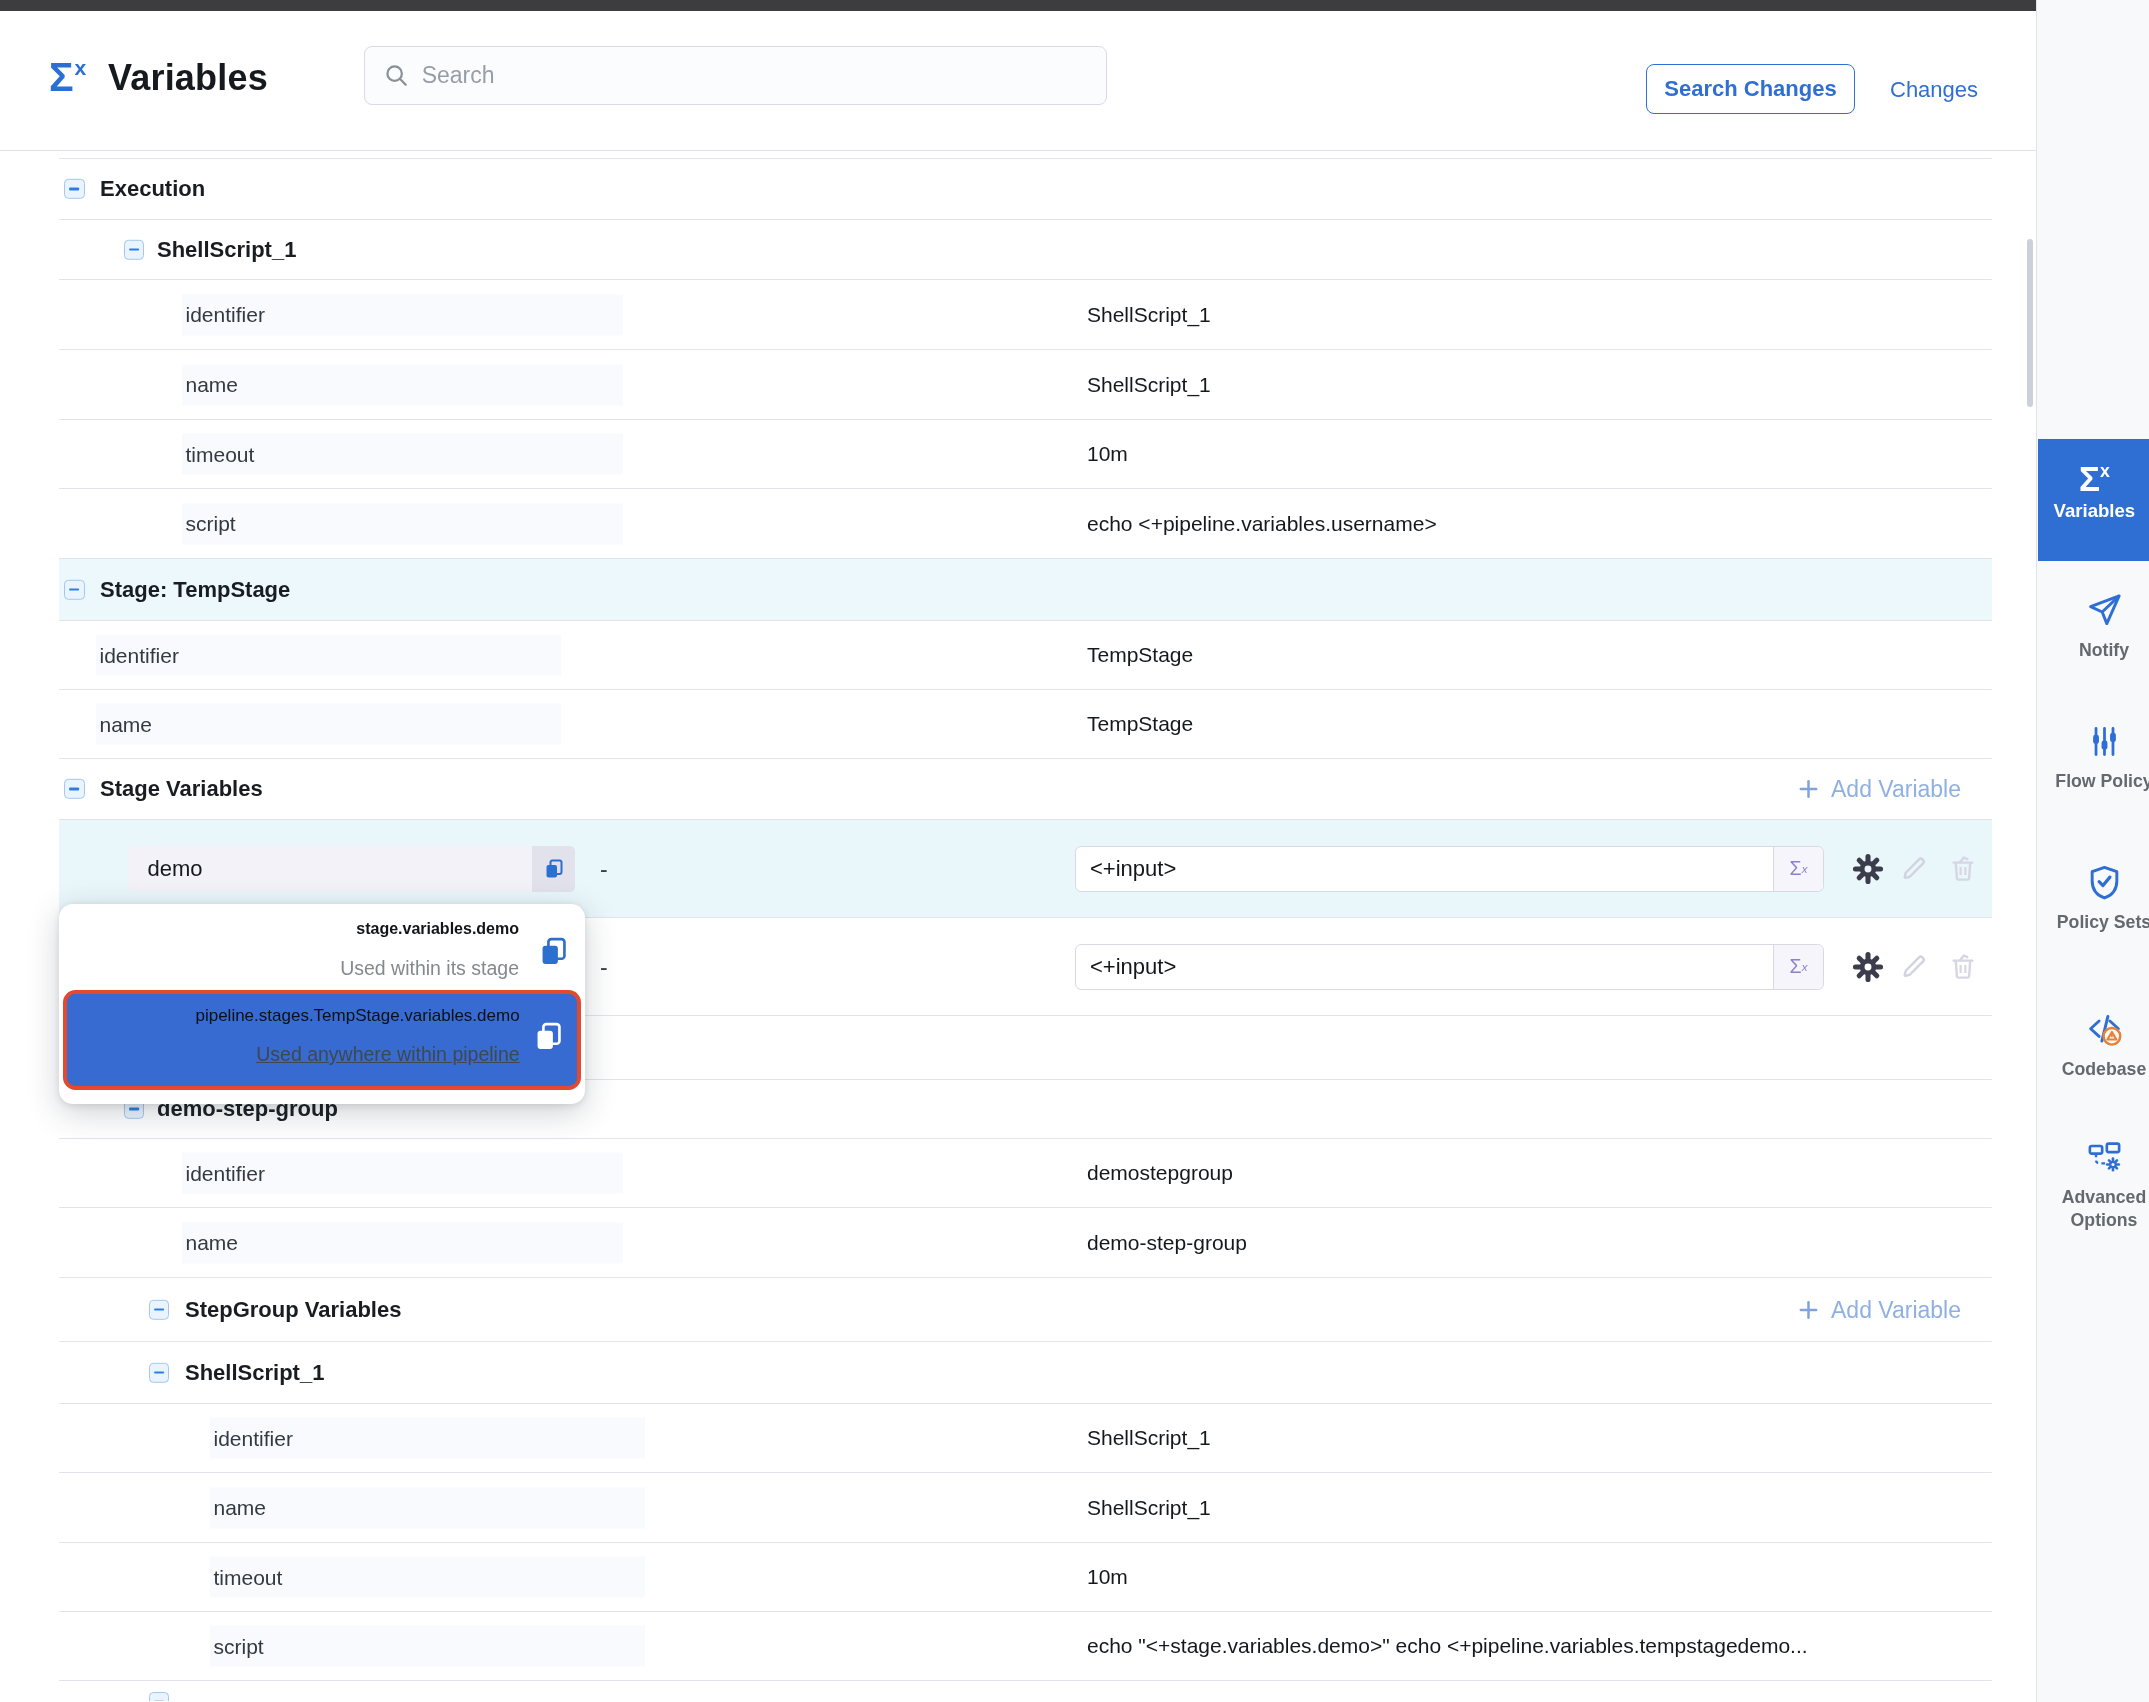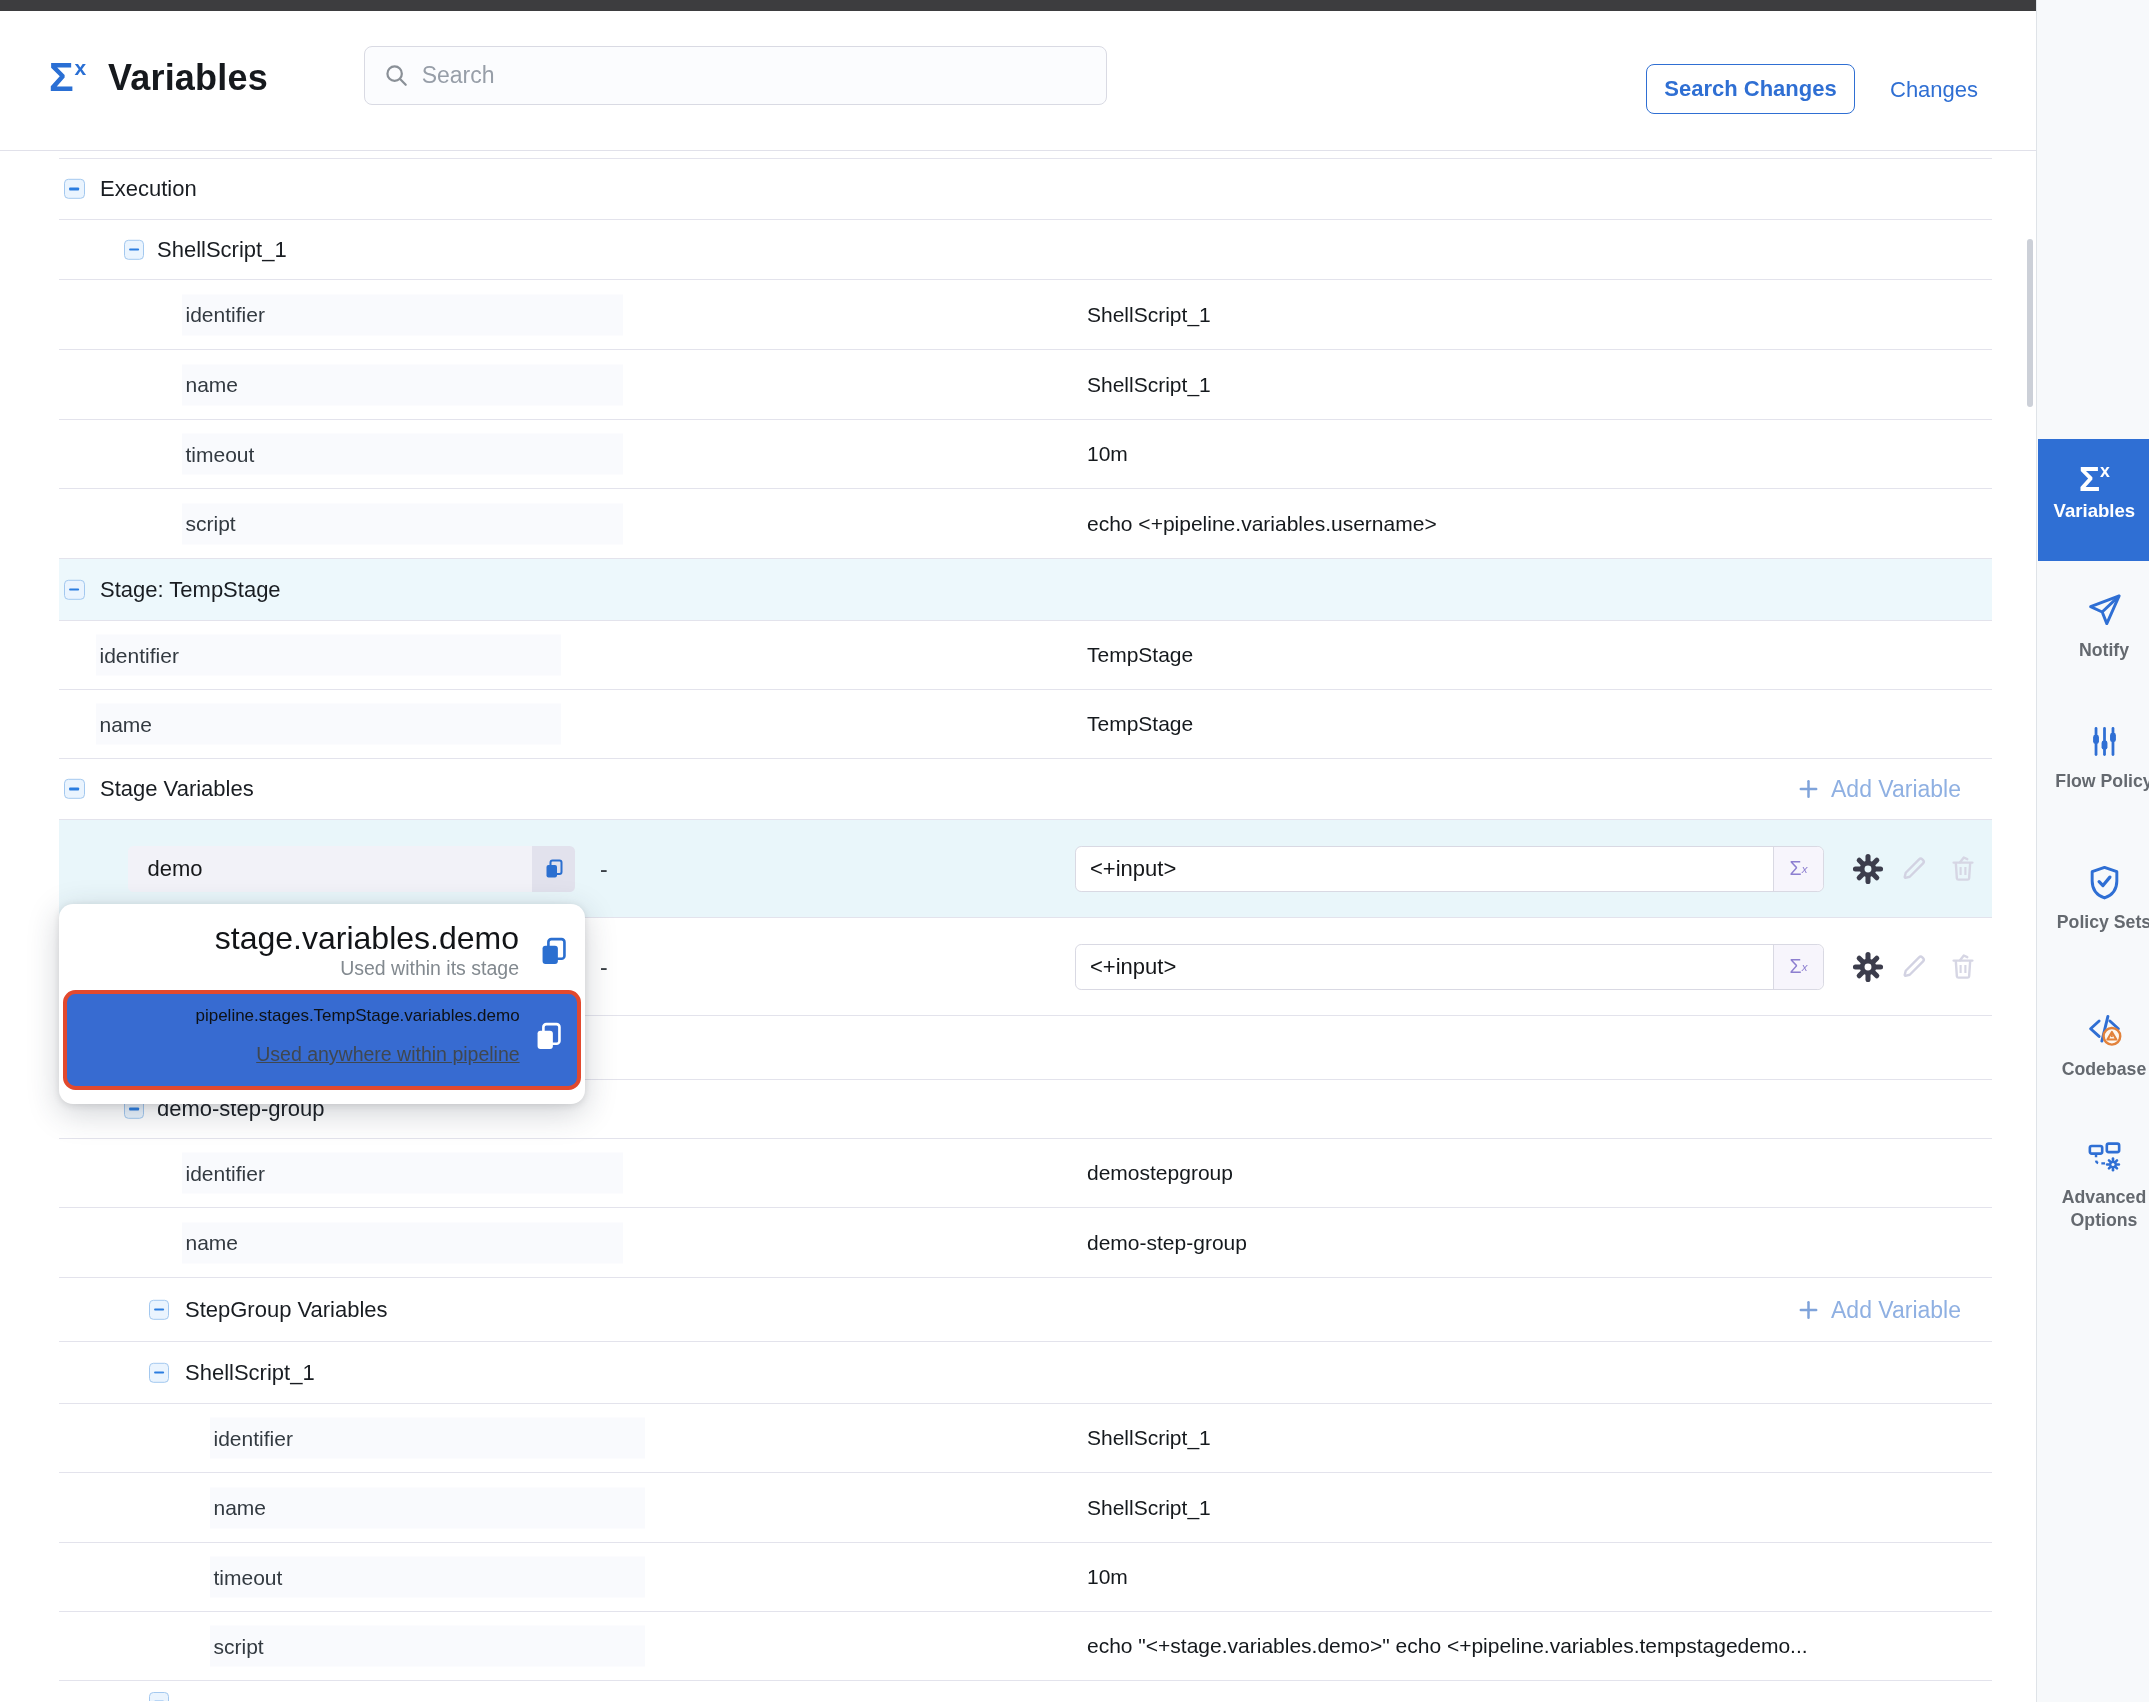--- a/index.html
+++ b/index.html
@@ -38,21 +38,21 @@
 
   
   .table { position:absolute; left:59px; top:158px; width:1933px; }
   .row { position:relative; border-top:0.9px solid #e3e3ec; background:#fff; }
   .row-stagehead { background:#edf8fc;padding-left:34px; }
   .row-highlight { background:#e9f6fa;padding-left:16px; }
   .row-partial { overflow:hidden; }
 
   .collapse { position:absolute; top:50%; transform:translateY(-50%); width:20.4px; height:20.4px; border:1.3px solid #a3c8ef; background:#eaf4fe; border-radius:4.4px; cursor:pointer; }
   .collapse::after { content:""; position:absolute; left:50%; top:50%; transform:translate(-50%,-50%); width:9.8px; height:2.7px; background:#2b7de0; border-radius:0.9px; }
-  .sec-title { position:absolute; top:50%; transform:translateY(-50%); font-size:22px; font-weight:400; color:#191d22; }
+  .sec-title { position:absolute; top:50%; transform:translateY(-50%); font-size:22px; font-weight:700; color:#191d22; }
   .lv1 .collapse { left:5.3px; }   .lv1 .sec-title { left:41px; }
   .lv2 .collapse { left:65px; }  .lv2 .sec-title { left:98px; }
   .lv3 .collapse { left:90px; } .lv3 .sec-title { left:126px; }
 
   .kv-box { position:absolute; top:50%; transform:translateY(-50%); height:41px; background:#f9fafd; display:flex; align-items:center; padding-left:3.5px; font-size:21px; font-weight:500; color:#333a41; }
   .kv-stage { left:37px;  width:465px; }
   .kv-step  { left:123px; width:441px; }
   .kv-deep  { left:151px; width:435px; }
   .kv-val { position:absolute; left:1028px; top:50%; transform:translateY(-50%); font-size:21px; color:#15191d; white-space:nowrap; }
 
@@ -65,21 +65,21 @@
   .val-input { position:absolute; left:1016px; top:50%; transform:translateY(-50%); width:749px; height:46px; background:#fff; border:0.9px solid #d9d9e3; border-radius:6.2px; display:flex; align-items:center; padding-left:14px; font-size:22px; color:#141619; }
   .sigma-badge { margin-left:auto; width:50px; height:100%; border-left:0.9px solid #d9d9e3; background:#f7f5fc; border-radius:0 6.2px 6.2px 0; display:flex; align-items:center; justify-content:center; color:#8d7fd0; cursor:pointer; }
   .sigma-badge .sig { font-size:19.5px; }
   .sigma-badge .sigx { font-size:11.5px; font-style:italic; vertical-align:5.3px; }
   .row-icon { position:absolute; top:50%; transform:translateY(-50%); width:32px; height:32px; cursor:pointer; }
   .ic-gear { left:1793px; } .ic-pencil { left:1839px; } .ic-trash { left:1888px; }
 
   
   .popup { position:absolute; left:59px; top:904px; width:526px; height:200px; background:#fff; border-radius:14px; box-shadow:0 8.9px 32px rgba(40,50,70,.22), 0 1.8px 7px rgba(0,0,0,.10); z-index:30; }
   .pop-item1 { position:absolute; left:0; top:0; width:100%; height:85px; cursor:pointer; }
-  .pop-item1 .t { position:absolute; right:66px; top:16px; font-size:32px; font-weight:400; color:#121417; white-space:nowrap; }
+  .pop-item1 .t { position:absolute; right:66px; top:16px; font-size:16px; font-weight:700; color:#121417; white-space:nowrap; }
   .pop-item1 .s { position:absolute; right:66px; top:53px; font-size:19.5px; color:#82898f; white-space:nowrap; }
   .pop-item1 .cp { position:absolute; right:14px; top:30px; }
   .pop-item2 { position:absolute; left:4.4px; right:4.4px; top:86px; height:100px; background:#376bd1; border:4.4px solid #e2492e; border-radius:12.4px; cursor:pointer; }
   .pop-item2 .t { position:absolute; right:57px; top:11.5px; font-size:17px; font-weight:500; color:#0d1116; white-space:nowrap; }
   .pop-item2 .s { position:absolute; right:57px; top:49px; font-size:19.5px; color:#3f4750; white-space:nowrap;text-decoration:underline; }
   .pop-item2 .cp { position:absolute; right:10.6px; top:25px; }
 </style>
 </head>
 <body>
 

